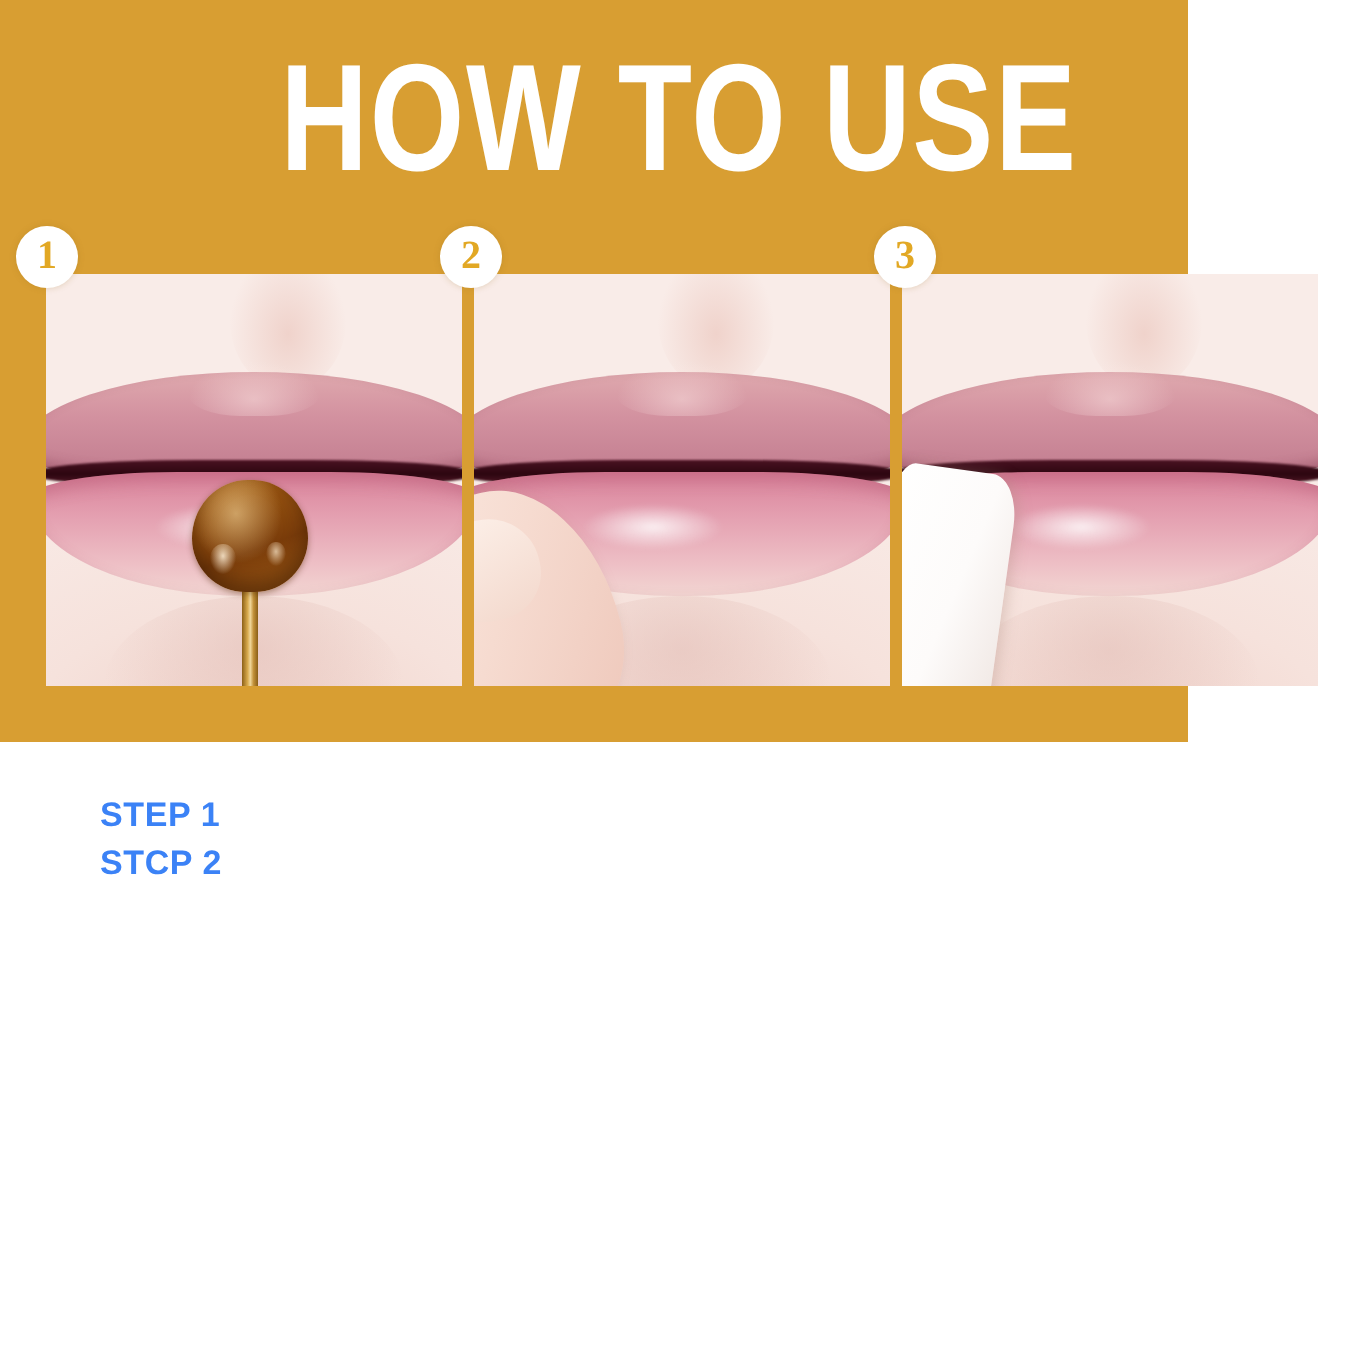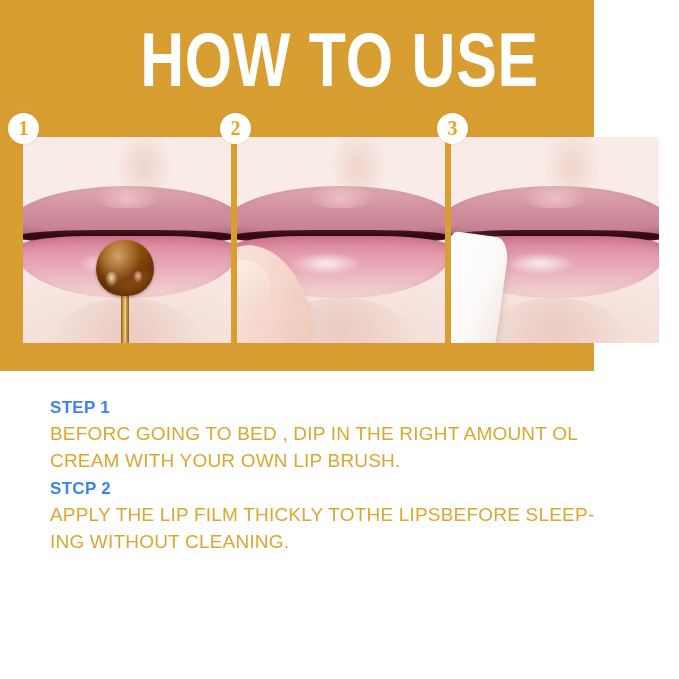--- a/index.html
+++ b/index.html
@@ -321,23 +321,19 @@
 
     <div class="badge badge-1">1</div>
     <div class="badge badge-2">2</div>
     <div class="badge badge-3">3</div>
 
   </div>
 
   <div class="steps">
 
     <p class="step-head">STEP 1</p>
-    <p class="step-body">BEFORC GOING TO BED , DIP IN THE RIGHT AMOUNT OL
-CREAM WITH YOUR OWN LIP BRUSH.</p>
 
     <p class="step-head">STCP 2</p>
-    <p class="step-body">APPLY THE LIP FILM THICKLY TOTHE LIPSBEFORE SLEEP-
-ING WITHOUT CLEANING.</p>
 
 
   </div>
 
 </div>
 
 </body></html>

